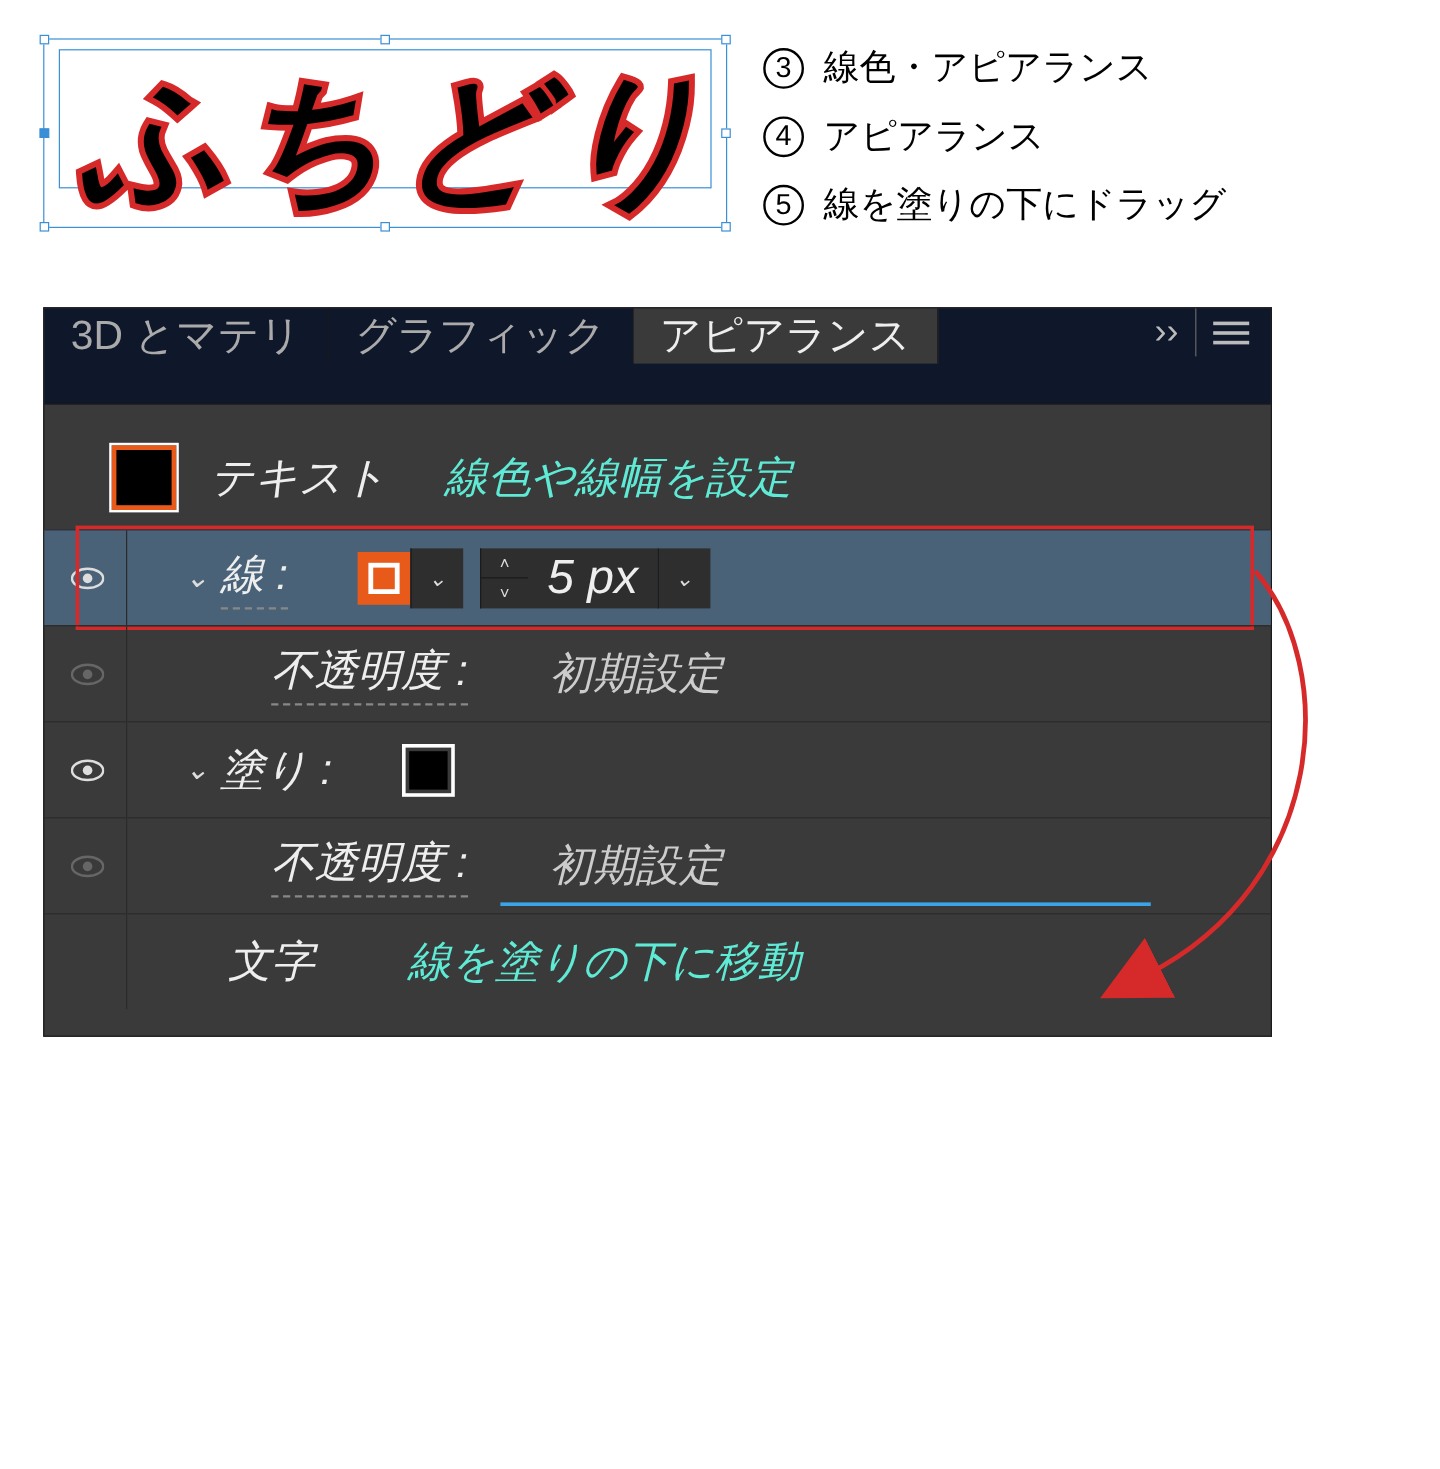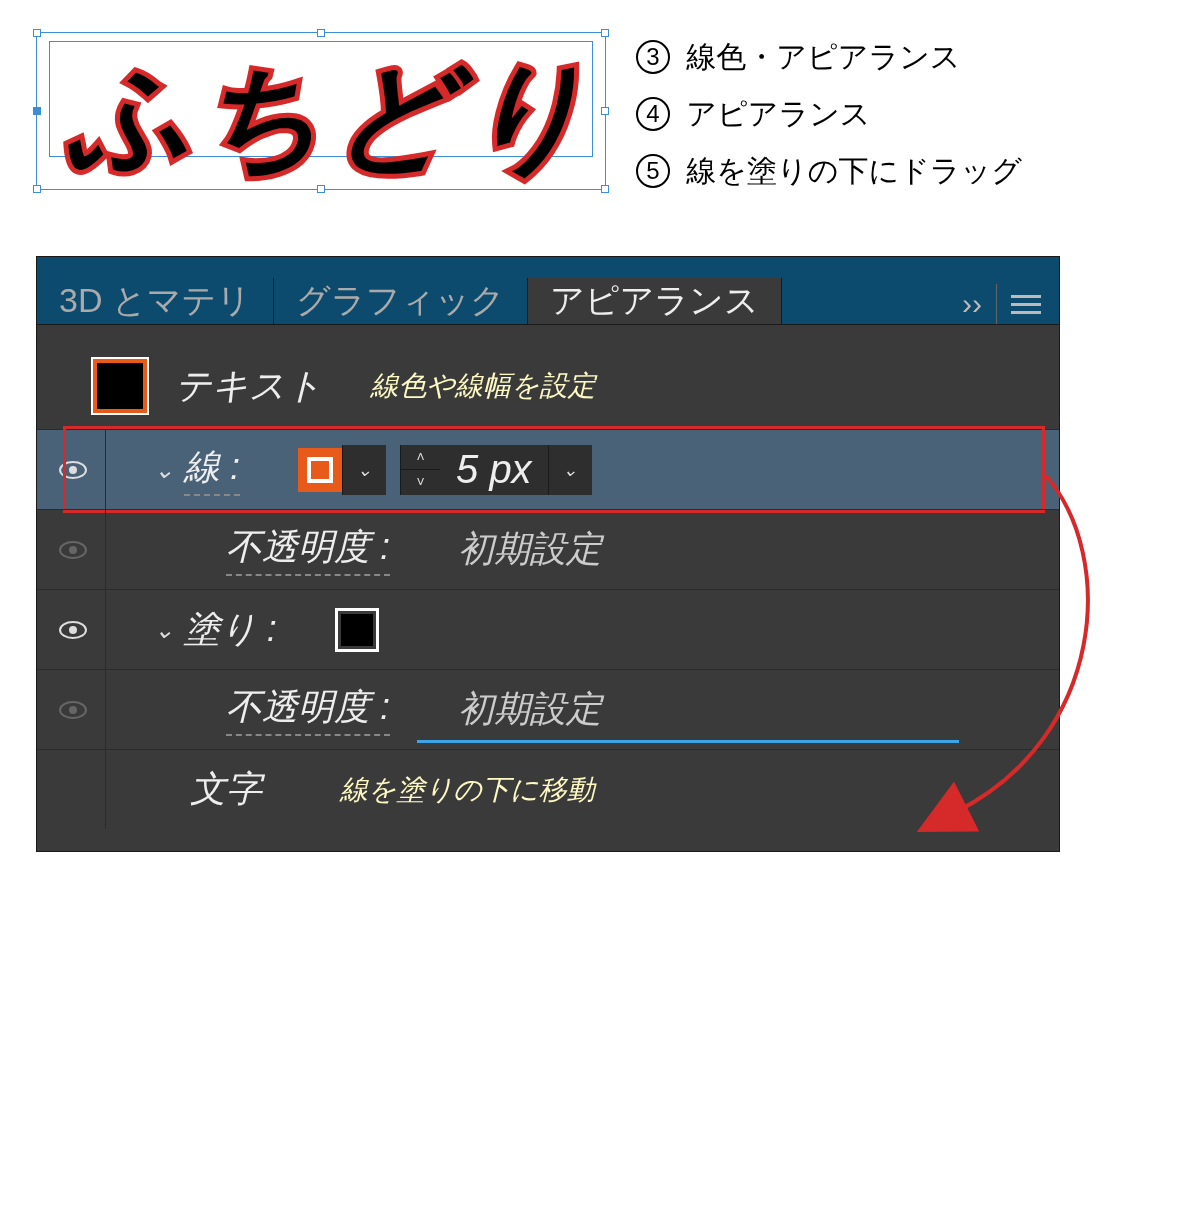--- a/index.html
+++ b/index.html
@@ -87,23 +87,23 @@
     left: 36px;
     top: 256px;
     width: 1024px;
     background: #3a3a3a;
     border: 1px solid #1a1a1a;
     color: #ddd;
     font-size: 34px;
   }
   .tabbar {
     display: flex;
-    align-items: flex-end;
-    height: 68px;
-    background: #0c4a6e;
+    align-items: flex-start;
+    height: 80px;
+    background: #0f172a;
     border-bottom: 1px solid #1a1a1a;
   }
   .tab {
     padding: 0 22px;
     display: flex;
     align-items: center;
     color: #aaa;
     font-size: 34px;
     border-right: 1px solid #1a1a1a;
     white-space: nowrap;
@@ -183,22 +183,22 @@
     color: #eee;
     font-size: 36px;
     margin-right: 18px;
     white-space: nowrap;
   }
   .label.underline {
     border-bottom: 2px dashed #888;
     padding-bottom: 2px;
   }
   .annot {
-    color: #fef9c3;
-    font-size: 28px;
+    color: #5eead4;
+    font-size: 36px;
     font-family: "Hiragino Mincho ProN","Yu Mincho",serif;
     margin-left: 30px;
     white-space: nowrap;
   }
   .val {
     color: #ccc;
     font-size: 36px;
     margin-left: 50px;
   }
 

